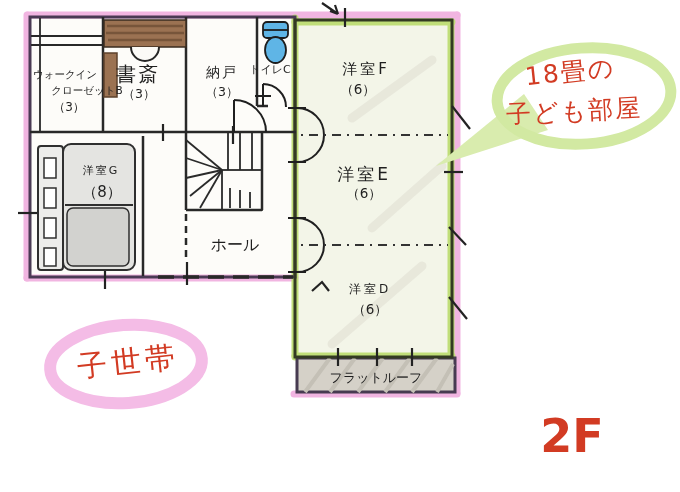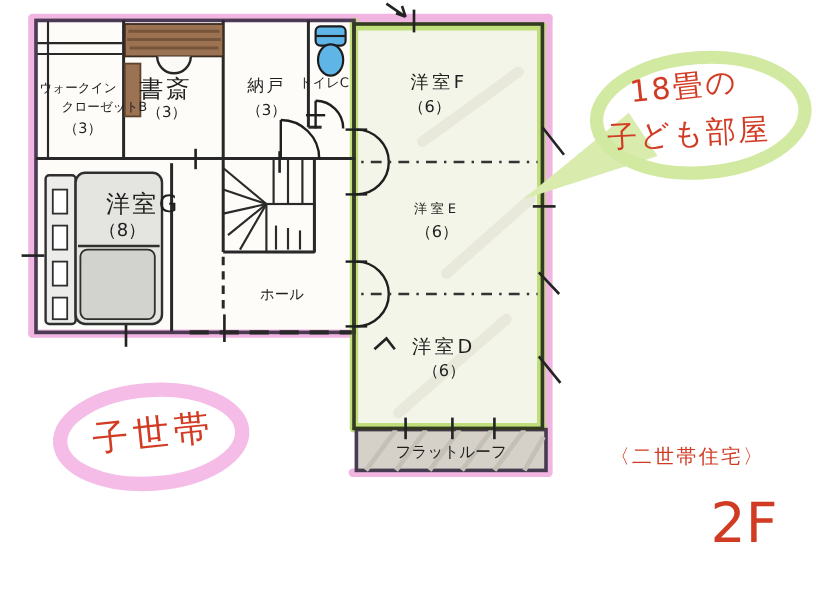--- a/index.html
+++ b/index.html
@@ -8,21 +8,21 @@
     background:#ffffff;
     font-family:"DejaVu Sans", sans-serif;
   }
   .canvas svg { position:absolute; left:0; top:0; }
   .lbl {
     position:absolute; transform:translate(-50%,-50%);
     color:#1f1f1f; white-space:nowrap; line-height:1; text-align:center;
     font-family:"DejaVu Sans", sans-serif;
   }
   .red { color:#d23b23; }
-  .bold { font-weight:normal;margin-left:48px; }
+  .bold { font-weight:bold; }
 </style>
 </head>
 <body>
 
 <div class="canvas">
 
   <svg width="680" height="492" viewBox="0 0 680 492">
 
     <g>
       <rect x="31" y="18" width="264" height="258" fill="#fdfcf9"></rect>
@@ -166,38 +166,37 @@
   <div class="lbl" style="left:69px; top:107px; font-size:12px;">（3）</div>
 
   <div class="lbl" style="left:138px; top:74px; font-size:20px; letter-spacing:2px;">書斎</div>
   <div class="lbl" style="left:139px; top:94px; font-size:12.5px;">（3）</div>
 
   <div class="lbl" style="left:222px; top:72px; font-size:14px; letter-spacing:2px;">納戸</div>
   <div class="lbl" style="left:222px; top:92px; font-size:12.5px;">（3）</div>
 
   <div class="lbl" style="left:270px; top:69px; font-size:11px;">トイレC</div>
 
-  <div class="lbl" style="left:119px; top:170px; font-size:20px; letter-spacing:2px;">洋室G</div>
+  <div class="lbl" style="left:101px; top:170px; font-size:11px; letter-spacing:2px;">洋室G</div>
   <div class="lbl" style="left:102px; top:192px; font-size:15px;">（8）</div>
 
-  <div class="lbl" style="left:235px; top:245px; font-size:12px;">ホール</div>
+  <div class="lbl" style="left:235px; top:245px; font-size:16px;">ホール</div>
 
   <div class="lbl" style="left:366px; top:69px; font-size:15px; letter-spacing:3px;">洋室F</div>
   <div class="lbl" style="left:358px; top:90px; font-size:13.5px;">（6）</div>
 
-  <div class="lbl" style="left:364px; top:174px; font-size:11px; letter-spacing:3px;">洋室E</div>
+  <div class="lbl" style="left:364px; top:174px; font-size:17px; letter-spacing:3px;">洋室E</div>
   <div class="lbl" style="left:364px; top:194px; font-size:13.5px;">（6）</div>
 
-  <div class="lbl" style="left:370px; top:289px; font-size:16px; letter-spacing:3px;">洋室D</div>
+  <div class="lbl" style="left:370px; top:289px; font-size:12px; letter-spacing:3px;">洋室D</div>
   <div class="lbl" style="left:370px; top:310px; font-size:13.5px;">（6）</div>
 
   <div class="lbl" style="left:376px; top:377px; font-size:13px;">フラットルーフ</div>
 
   <div class="lbl red" style="left:570px; top:72px; font-size:25px; transform:translate(-50%,-50%) rotate(-6deg); letter-spacing:2px;">18畳の</div>
   <div class="lbl red" style="left:574px; top:111px; font-size:25px; transform:translate(-50%,-50%) rotate(-3deg); letter-spacing:2px;">子ども部屋</div>
 
   <div class="lbl red" style="left:128px; top:362px; font-size:30px; transform:translate(-50%,-50%) rotate(-6deg); letter-spacing:4px;">子世帯</div>
 
-  <div class="lbl red" style="left:573px; top:381px; font-size:16.5px; letter-spacing:2px;">〈二世帯住宅〉</div>
 
   <div class="lbl red bold" style="left:572px; top:436px; font-size:46px;">2F</div>
 
 </div>
 
 </body></html>

